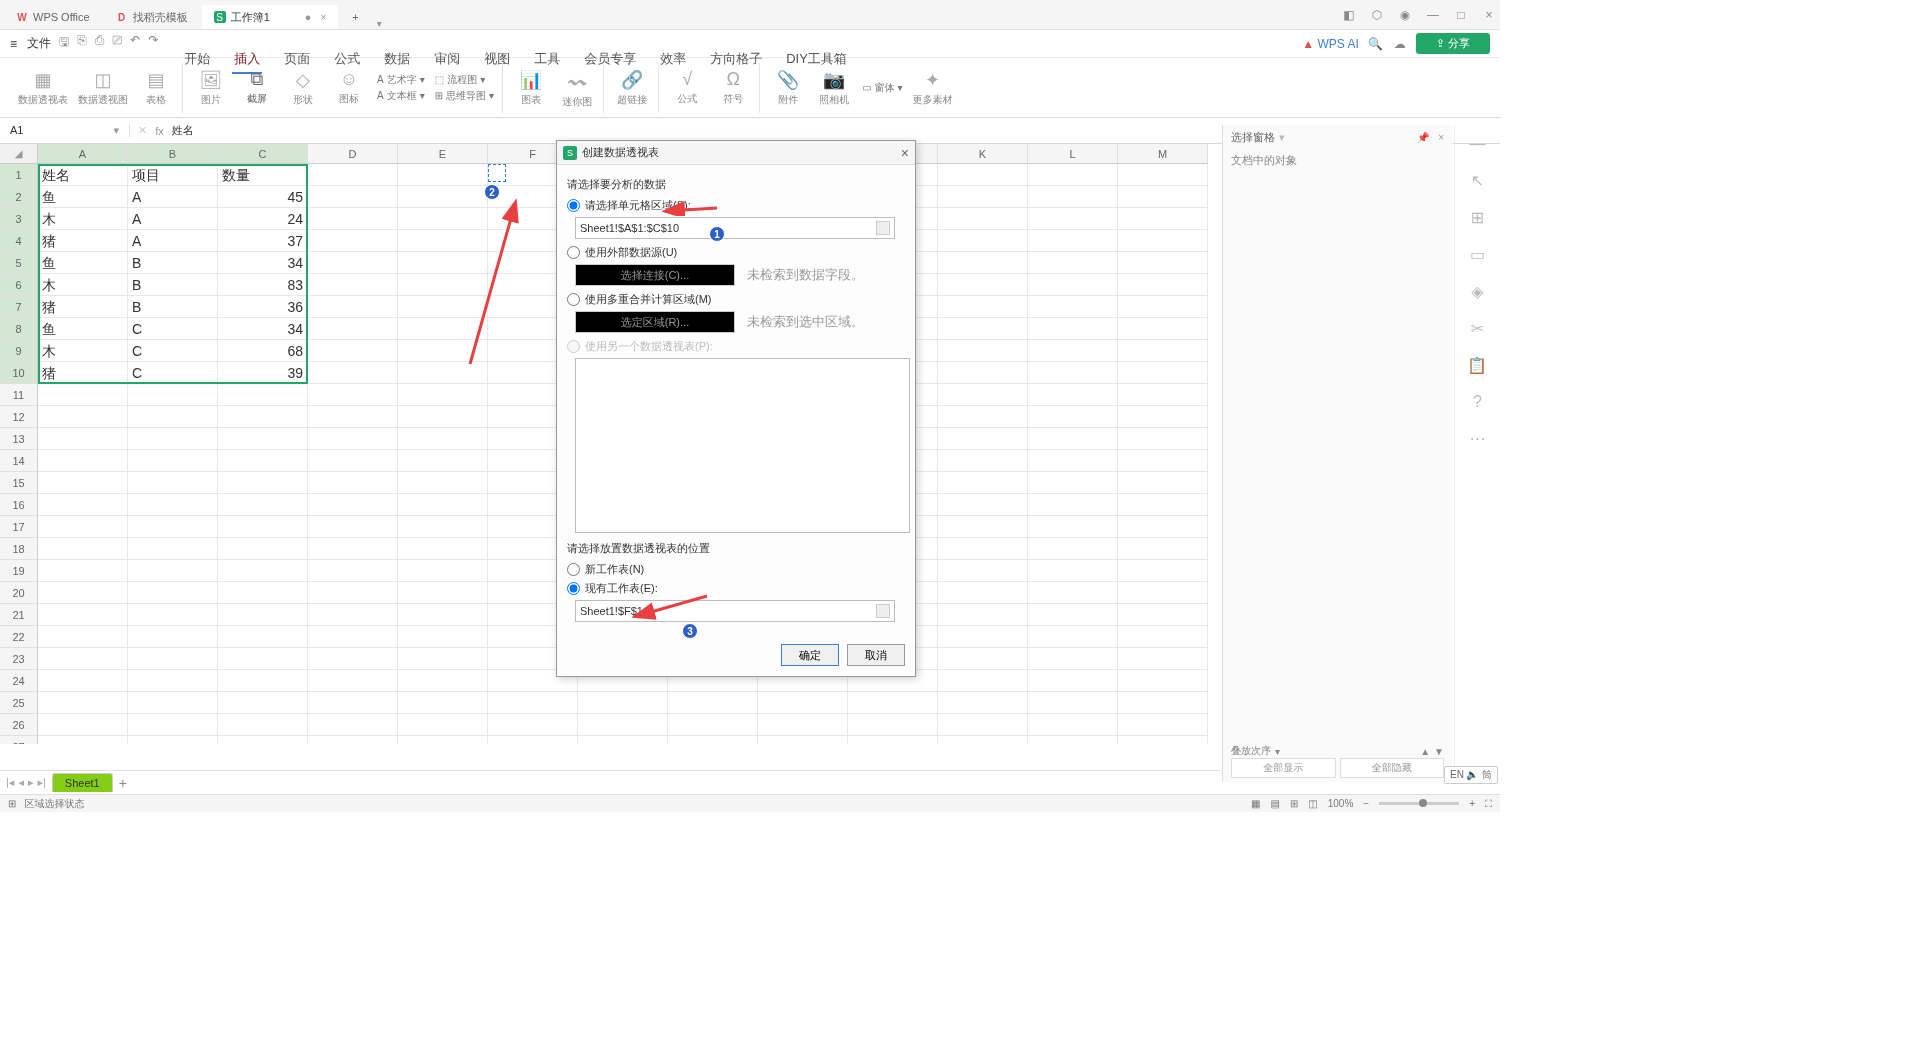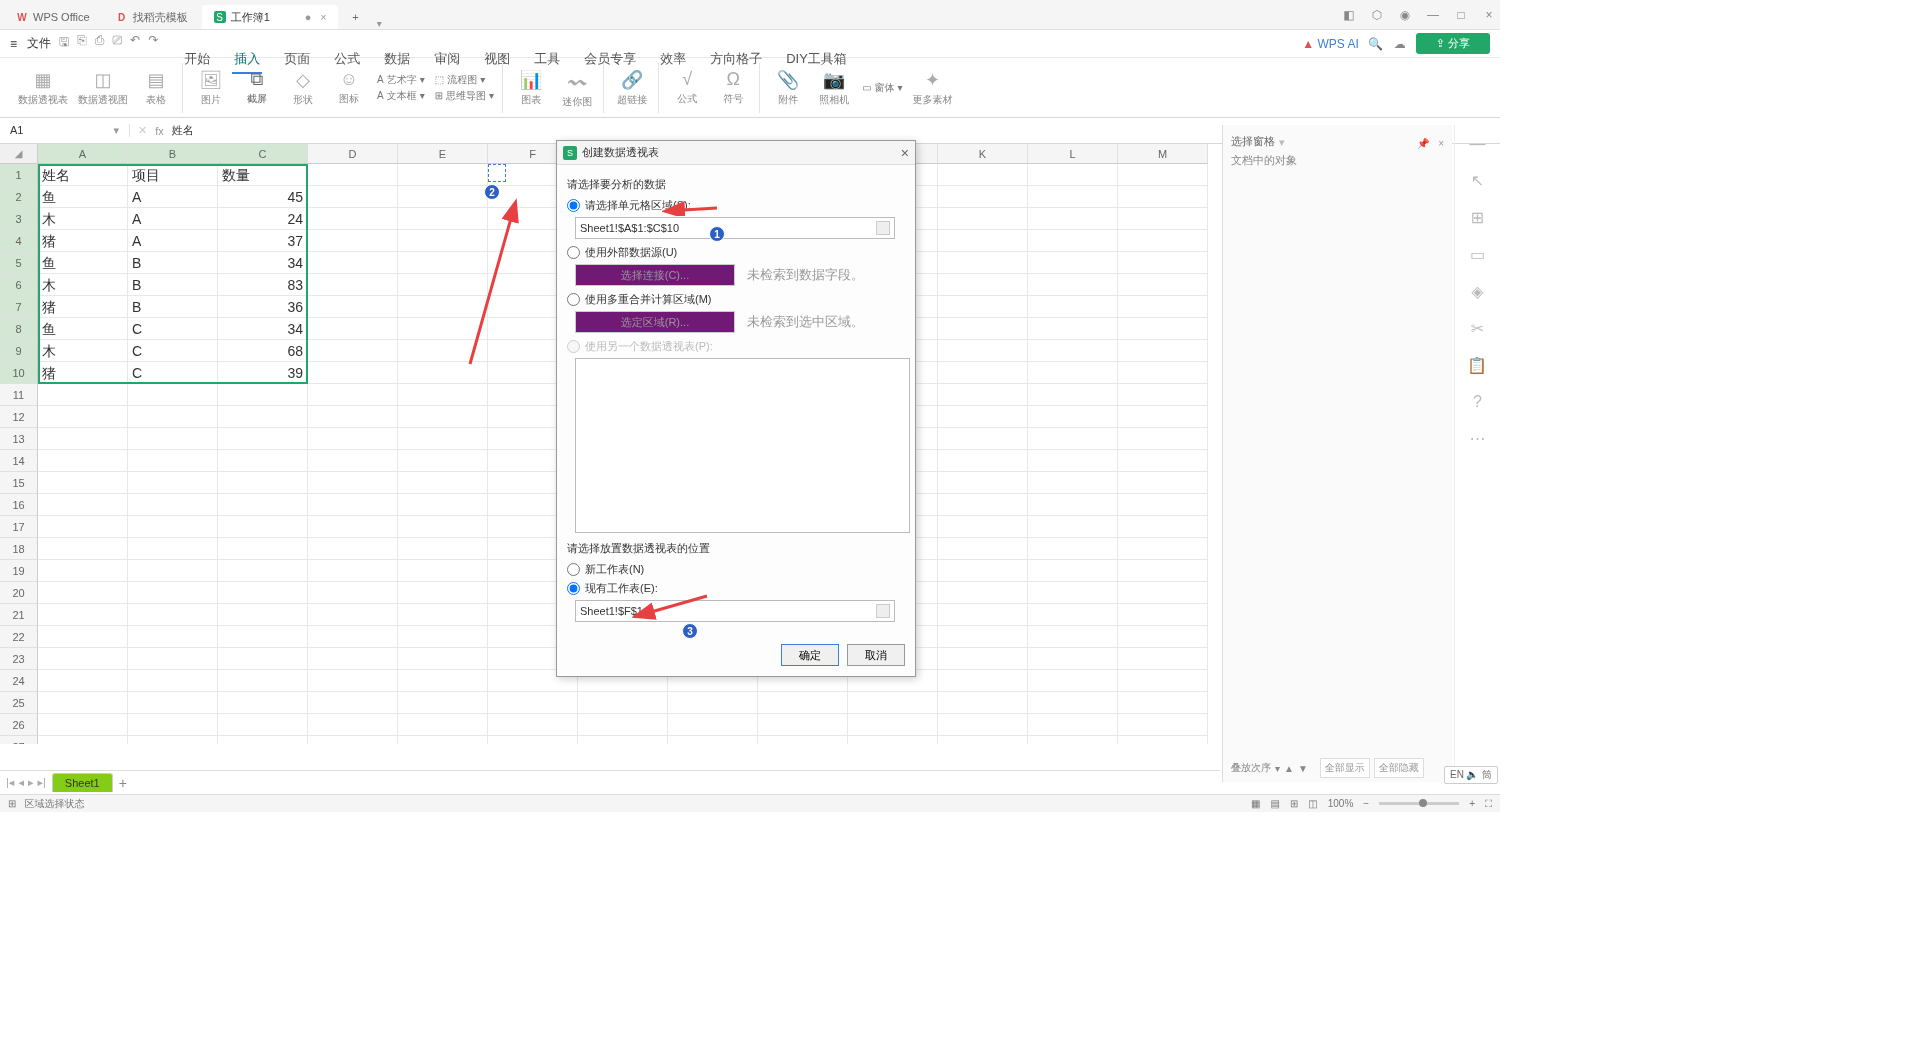--- a/index.html
+++ b/index.html
@@ -15,21 +15,21 @@
 .titlebar-right { margin-left: auto; display: flex; gap: 14px; align-items: center; color: #888; }
 .win-btn { width: 14px; text-align: center; font-size: 12px; cursor: pointer; }
 
 
 .menubar { height: 28px; display: flex; align-items: center; padding: 0 10px; border-bottom: 1px solid #e8e8e8; gap: 4px; }
 .hamburger { font-size: 12px; margin-right: 6px; }
 .menu-file { font-size: 12px; margin-right: 4px; }
 .quick-icons { display: flex; gap: 8px; color: #888; font-size: 12px; margin-right: 20px; }
 .tabs { display: flex; gap: 20px; }
 .mtab { font-size: 13px; color: #555; padding: 4px 2px; cursor: pointer; margin-top: 32px; }
-.mtab.active { color: #0f766e; border-bottom: 2px solid #3b7fd6; }
+.mtab.active { color: #7f1d1d; border-bottom: 2px solid #3b7fd6; }
 .menubar-right { margin-left: auto; display: flex; gap: 10px; align-items: center; }
 .share-btn { background: #22a768; color: #fff; padding: 3px 20px; border-radius: 3px; font-size: 11px; }
 
 
 .ribbon { height: 60px; display: flex; align-items: center; padding: 4px 10px; border-bottom: 1px solid #d8d8d8; gap: 2px; }
 .rgroup { display: flex; gap: 10px; padding: 0 8px; border-right: 1px solid #e4e4e4; height: 50px; align-items: center; }
 .rgroup:last-child { border-right: none; }
 .ritem { display: flex; flex-direction: column; align-items: center; gap: 2px; font-size: 10px; color: #888; min-width: 36px; }
 .ritem .ricon { font-size: 18px; color: #aaa; }
 .ritem.active { color: #555; }
@@ -69,33 +69,33 @@
 .dialog { position: absolute; left: 556px; top: 140px; width: 360px; background: #fdfdfd; border: 1px solid #999; box-shadow: 2px 2px 8px rgba(0,0,0,0.2); }
 .dlg-title { height: 24px; background: #f5f5f5; display: flex; align-items: center; padding: 0 6px; font-size: 11px; border-bottom: 1px solid #ddd; }
 .dlg-title-icon { width: 14px; height: 14px; background: #22a768; color: #fff; font-size: 9px; display: inline-flex; align-items: center; justify-content: center; margin-right: 5px; border-radius: 2px; }
 .dlg-close { margin-left: auto; font-size: 14px; cursor: pointer; color: #666; }
 .dlg-body { padding: 8px 10px; font-size: 11px; }
 .dlg-section-label { font-size: 11px; margin: 4px 0 6px; }
 .radio-row { display: flex; align-items: center; gap: 5px; margin: 4px 0; }
 .radio-row input[type=radio] { margin: 0; }
 .range-input { width: 320px; height: 22px; border: 1px solid #bbb; padding: 0 4px; font-size: 11px; margin: 2px 0 6px 8px; display: flex; align-items: center; justify-content: space-between; background: #fff; }
 .range-pick { width: 14px; height: 14px; background: #eee; border: 1px solid #ccc; }
-.dlg-btn-disabled { width: 160px; height: 22px; background: #701a75; color: #999; border: 1px solid #ccc; font-size: 11px; margin-left: 8px; }
+.dlg-btn-disabled { width: 160px; height: 22px; background: #000000; color: #999; border: 1px solid #ccc; font-size: 11px; margin-left: 8px; }
 .dlg-hint { font-size: 13px; color: #999; margin-left: 12px; }
 .dlg-listbox { width: 335px; height: 175px; border: 1px solid #bbb; margin: 4px 0 8px 8px; background: #fff; }
 .dlg-buttons { display: flex; justify-content: flex-end; gap: 8px; padding: 8px 10px 10px; }
 .dlg-btn { width: 58px; height: 22px; border: 1px solid #999; background: #f0f0f0; font-size: 11px; cursor: pointer; }
 .dlg-btn.primary { border: 1px solid #3b7fd6; }
 
 
 .taskpane { position: absolute; right: 48px; top: 125px; width: 230px; bottom: 30px; border-left: 1px solid #ddd; background: #fafafa; }
-.tp-head { height: 24px; display: flex; align-items: flex-end; padding: 0 8px; font-size: 11px; color: #666; }
+.tp-head { height: 24px; display: flex; align-items: center; padding: 0 8px; font-size: 11px; color: #666; }
 .tp-head-icons { margin-left: auto; display: flex; gap: 8px; color: #999; font-size: 10px; }
 .tp-sub { padding: 4px 8px; font-size: 11px; color: #888; }
-.tp-bottom { position: absolute; bottom: 4px; left: 8px; right: 8px; display: flex; gap: 12px; }
+.tp-bottom { position: absolute; bottom: 4px; left: 8px; right: 8px; display: flex; flex-direction: column; gap: 0; }
 .tp-small { font-size: 10px; color: #888; display: flex; align-items: center; gap: 4px; }
 .tp-showhide { display: flex; gap:4px; }
 .tp-sh-btn { flex:1; border:1px solid #ddd; background:#fff; font-size:10px; padding:2px 4px; text-align:center; color:#999; }
 
 .sidebar-icons { position: absolute; right: 0; top: 125px; width: 46px; bottom: 30px; border-left: 1px solid #eee; display: flex; flex-direction: column; align-items: center; padding-top: 10px; gap: 18px; color: #bbb; font-size: 16px; }
 
 
 .sheetbar { position: absolute; bottom: 18px; left: 0; right: 280px; height: 24px; border-top: 1px solid #ddd; display: flex; align-items: center; padding: 0 6px; gap: 6px; font-size: 11px; }
 .sheet-nav { color: #aaa; display: flex; gap: 4px; }
 .sheet-tab { padding: 3px 12px; background: #84cc16; border: 1px solid #ccc; border-bottom: none; border-radius: 3px 3px 0 0; }

